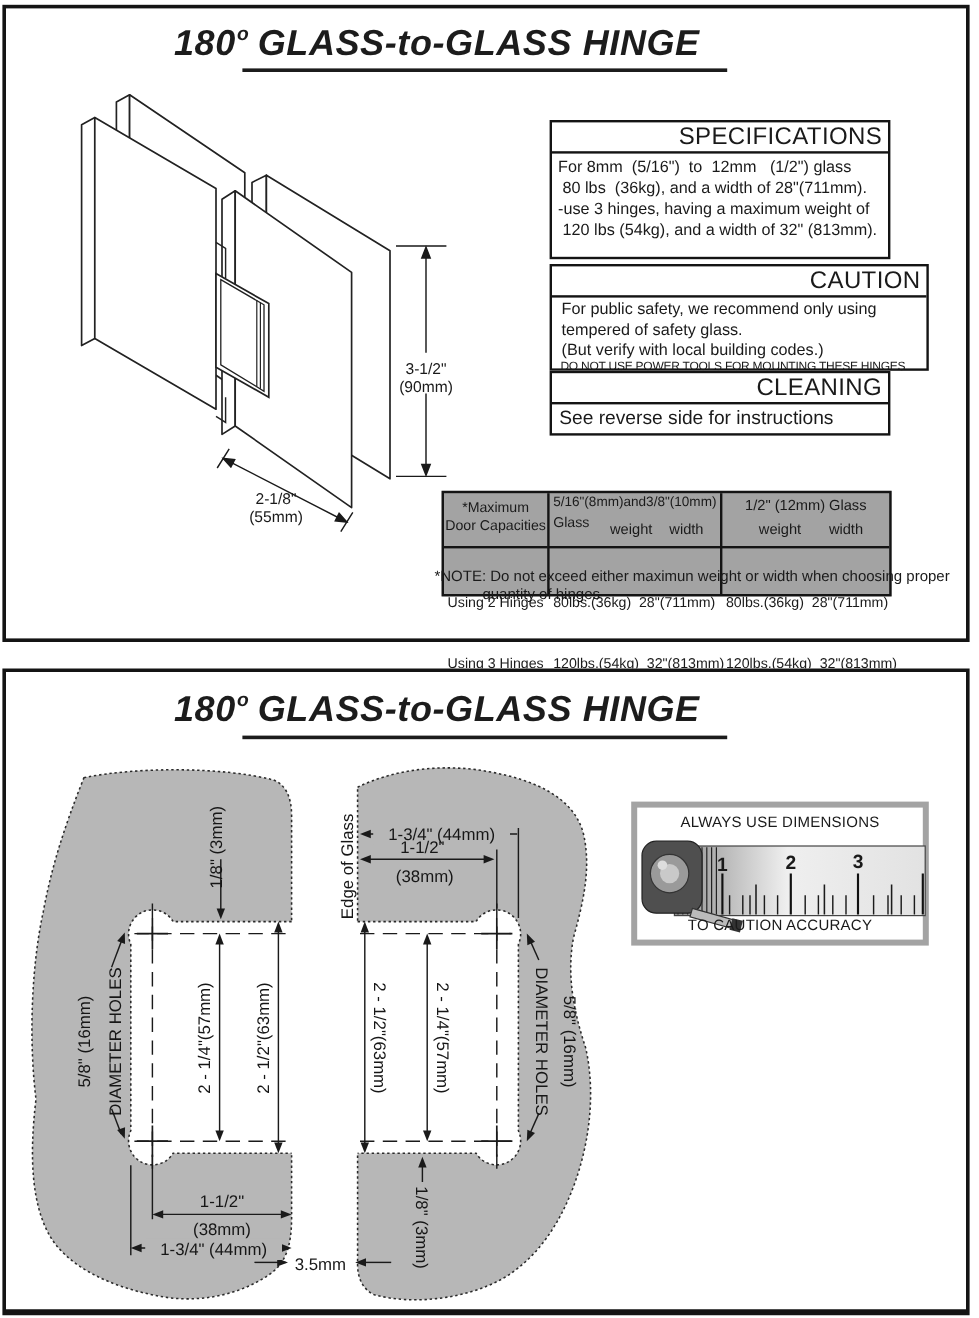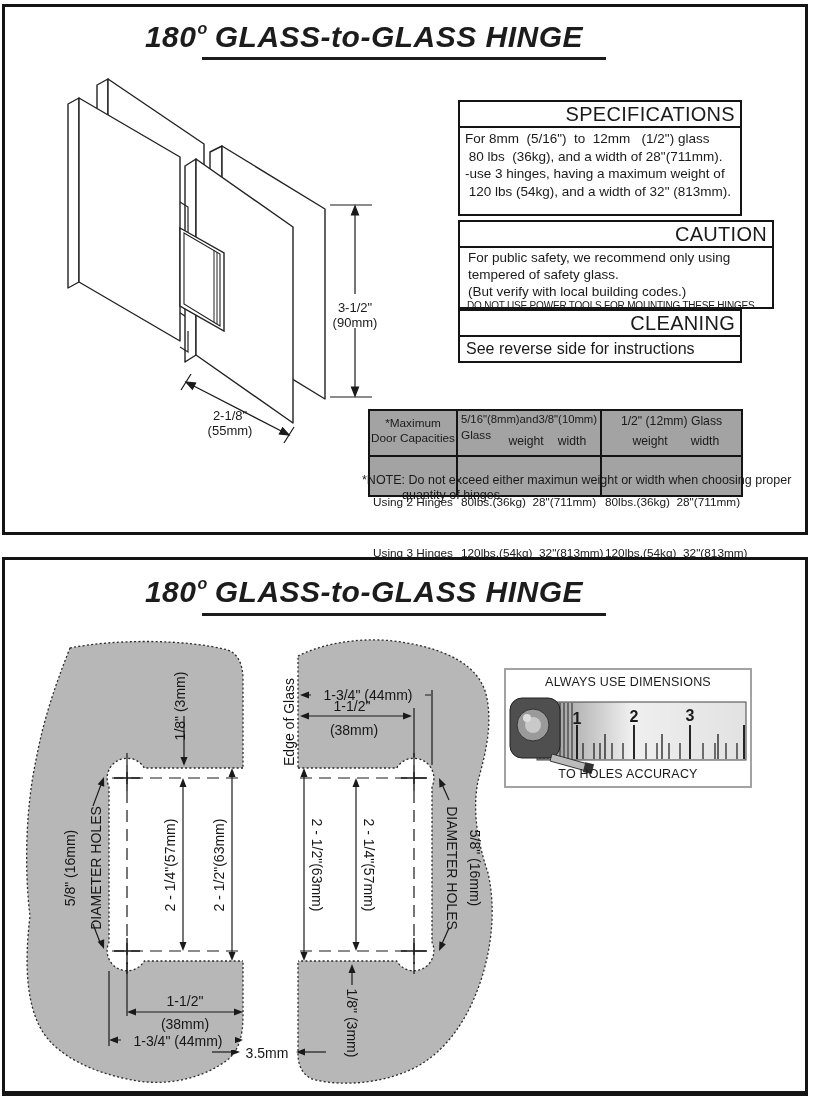--- a/index.html
+++ b/index.html
@@ -41,21 +41,21 @@
 
   .notes{position:absolute;font-size:12.5px;white-space:nowrap;}
 
   .dimlabel{position:absolute;font-size:13px;line-height:15px;text-align:center;white-space:nowrap;}
 
   .lbl{position:absolute;font-size:14px;line-height:18px;height:18px;text-align:center;white-space:nowrap;color:#161616;}
   .ccw{transform:rotate(-90deg);}
   .cw{transform:rotate(90deg);}
   .on-gray{background:#b7b7b7;padding:0 2px;}
 
-  .ruler-box{position:absolute;left:502px;top:111px;width:248px;height:120px;border:2px solid #a3a3a3;
+  .ruler-box{position:absolute;left:524px;top:111px;width:248px;height:120px;border:5px solid #a3a3a3;
              box-sizing:border-box;background:#fff;text-decoration:underline;}
   .ruler-box .rb-top{position:absolute;left:0;top:5px;width:100%;text-align:center;font-size:12.5px;letter-spacing:.2px;}
   .ruler-box .rb-bottom{position:absolute;left:0;bottom:5px;width:100%;text-align:center;font-size:12.5px;letter-spacing:.2px;}
   .ruler-num{position:absolute;font-size:16px;font-weight:bold;width:16px;text-align:center;z-index:3;}
 </style>
 </head>
 <body>
 
 <div class="page">
 
@@ -304,18 +304,18 @@
             <circle cx="27" cy="55" r="16" fill="#9a9a9a" stroke="#333"></circle>
             <circle cx="27" cy="55" r="8" fill="#c9c9c9"></circle>
             <circle cx="21" cy="48" r="4" fill="#dddddd"></circle>
             <polygon points="46,84 82,94 80,101 44,91" fill="#bbbbbb" stroke="#333" stroke-width="1"></polygon>
             <rect x="78" y="93" width="9" height="10" fill="#333" transform="rotate(14 82 98)"></rect>
           </g>
         </svg>
         <span class="ruler-num" style="left:63px;top:40px;">1</span>
         <span class="ruler-num" style="left:120px;top:38px;">2</span>
         <span class="ruler-num" style="left:176px;top:37px;">3</span>
-        <div class="rb-bottom">TO HOLES ACCURACY</div>
+        <div class="rb-bottom">TO CAUTION ACCURACY</div>
       </div>
 
     </div>
   </section>
 </div>
 
 </body></html>

